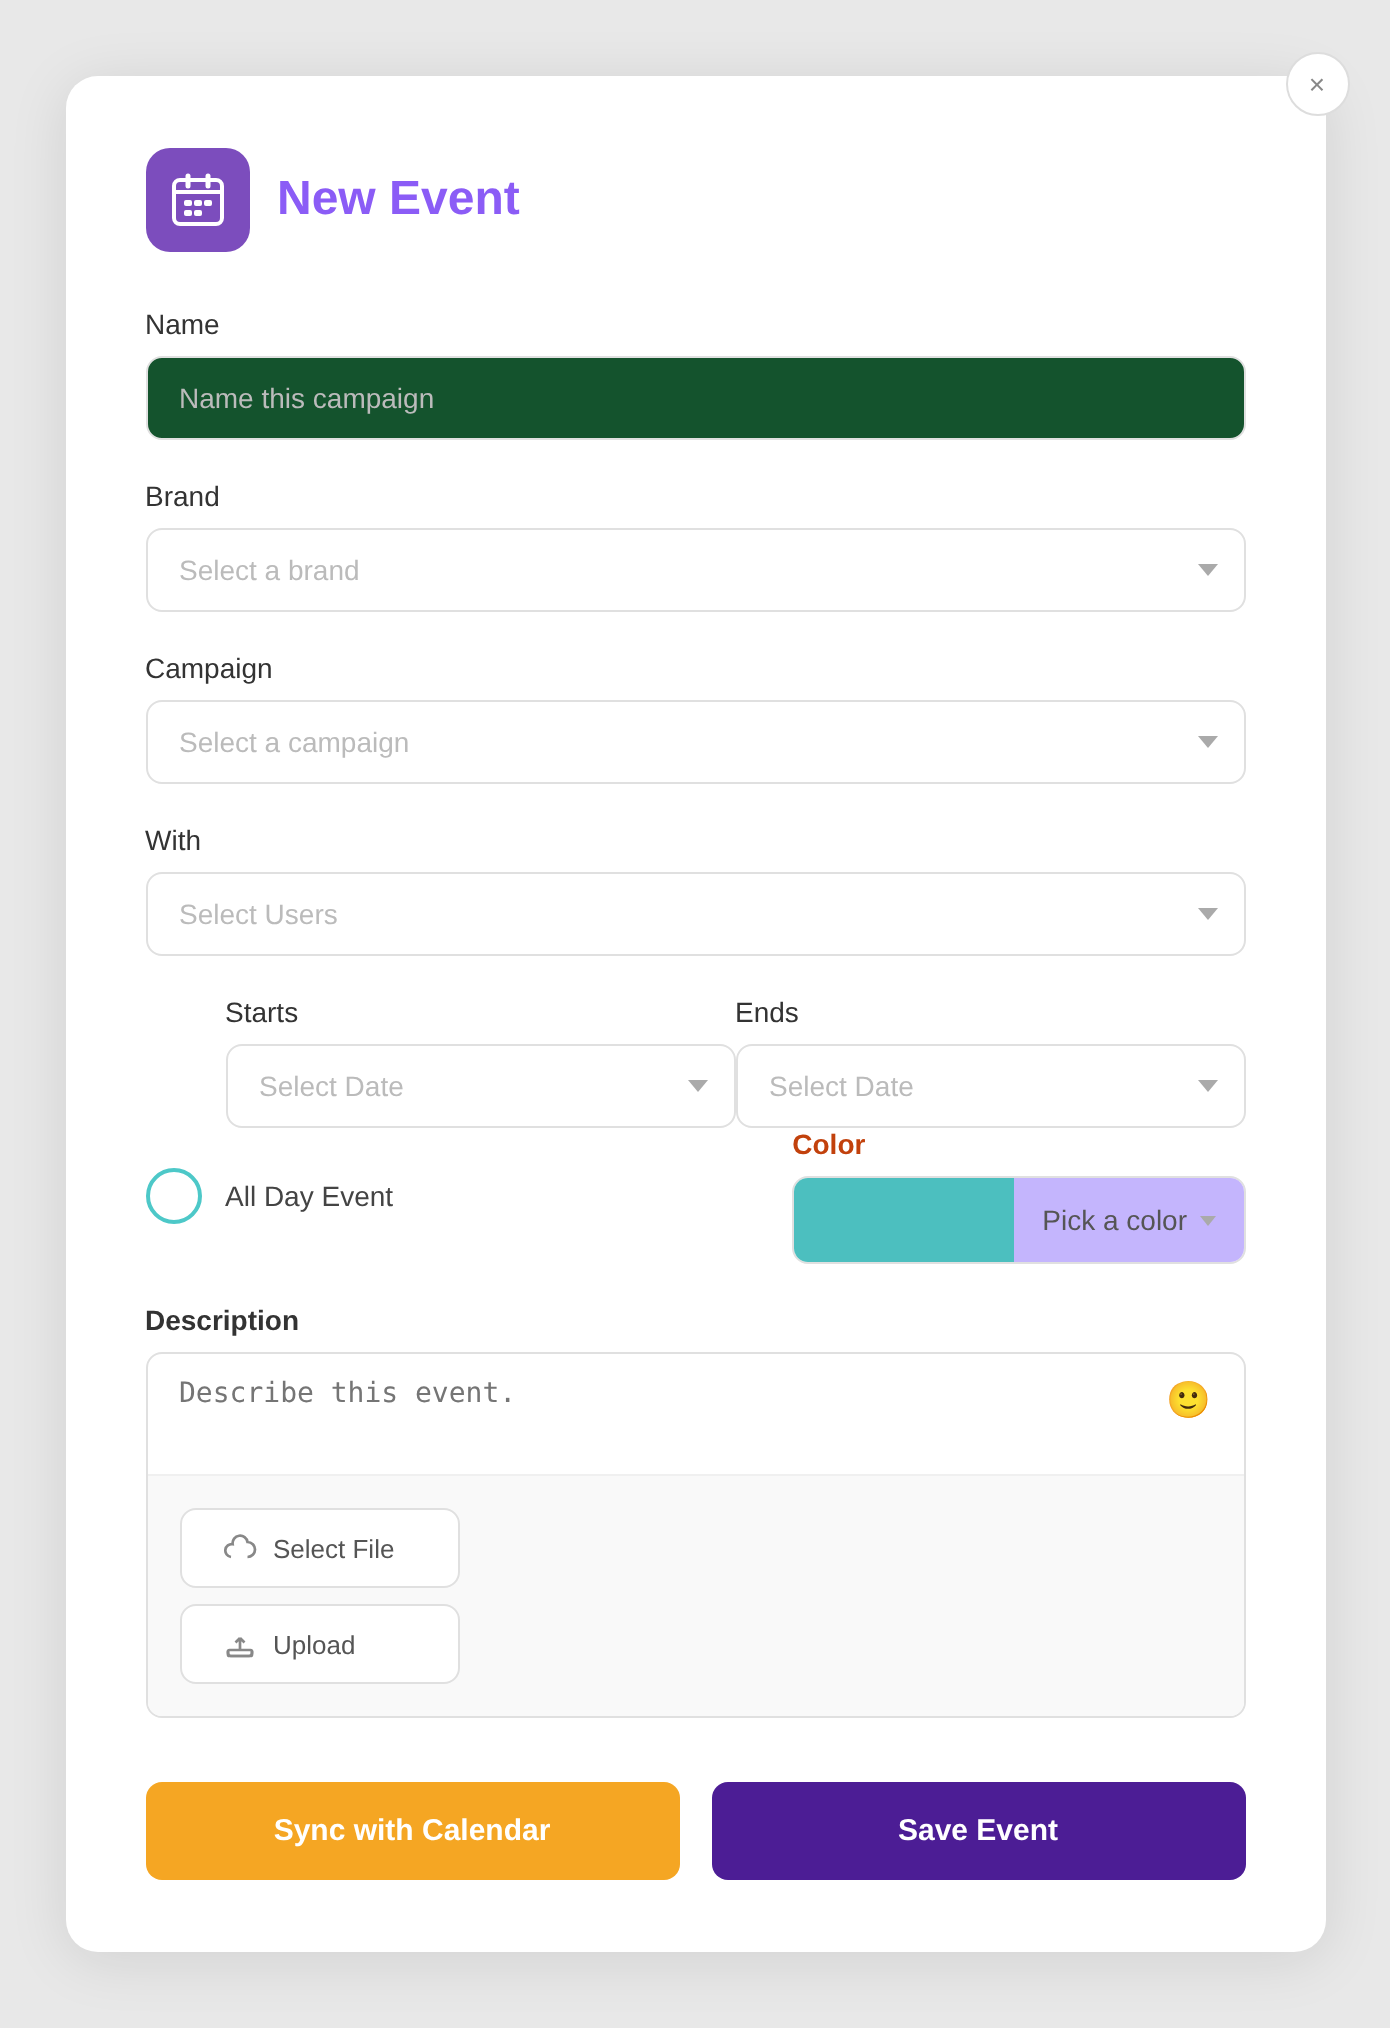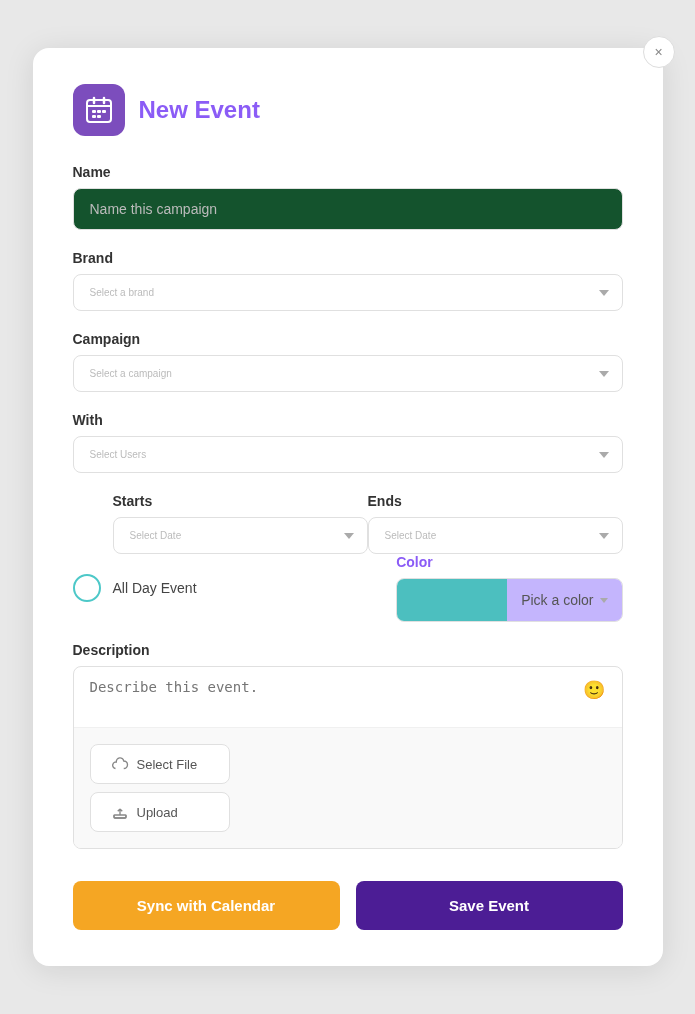--- a/index.html
+++ b/index.html
@@ -66,21 +66,21 @@
     .modal-title {
       font-size: 24px;
       font-weight: 700;
       color: #8b5cf6;
     }
     .form-group {
       margin-bottom: 20px;
     }
     .form-label {
       font-size: 14px;
-      font-weight: 700;
+      font-weight: 400;
       color: #333;
       margin-bottom: 8px;
       display: block;
     }
     .form-input {
       width: 100%;
       padding: 12px 16px;
       border: 1.5px solid #e0e0e0;
       border-radius: 8px;
       font-size: 14px;
@@ -89,21 +89,21 @@
       background: #14532d;
     }
     .form-input::placeholder {
       color: #bbb;
     }
     .form-select {
       width: 100%;
       padding: 12px 16px;
       border: 1.5px solid #e0e0e0;
       border-radius: 8px;
-      font-size: 10px;
+      font-size: 14px;
       color: #bbb;
       outline: none;
       background: #fff;
       appearance: none;
       cursor: pointer;
       position: relative;
     }
     .select-wrapper {
       position: relative;
     }
@@ -156,21 +156,21 @@
     }
     .color-section {
       display: flex;
       flex-direction: column;
       align-items: flex-start;
       gap: 8px;
     }
     .color-label {
       font-size: 14px;
       font-weight: 600;
-      color: #8b5cf6;
+      color: #c2410c;
     }
     .color-picker-row {
       display: flex;
       align-items: center;
       gap: 0;
       border: 1.5px solid #e0e0e0;
       border-radius: 8px;
       overflow: hidden;
     }
     .color-swatch {

